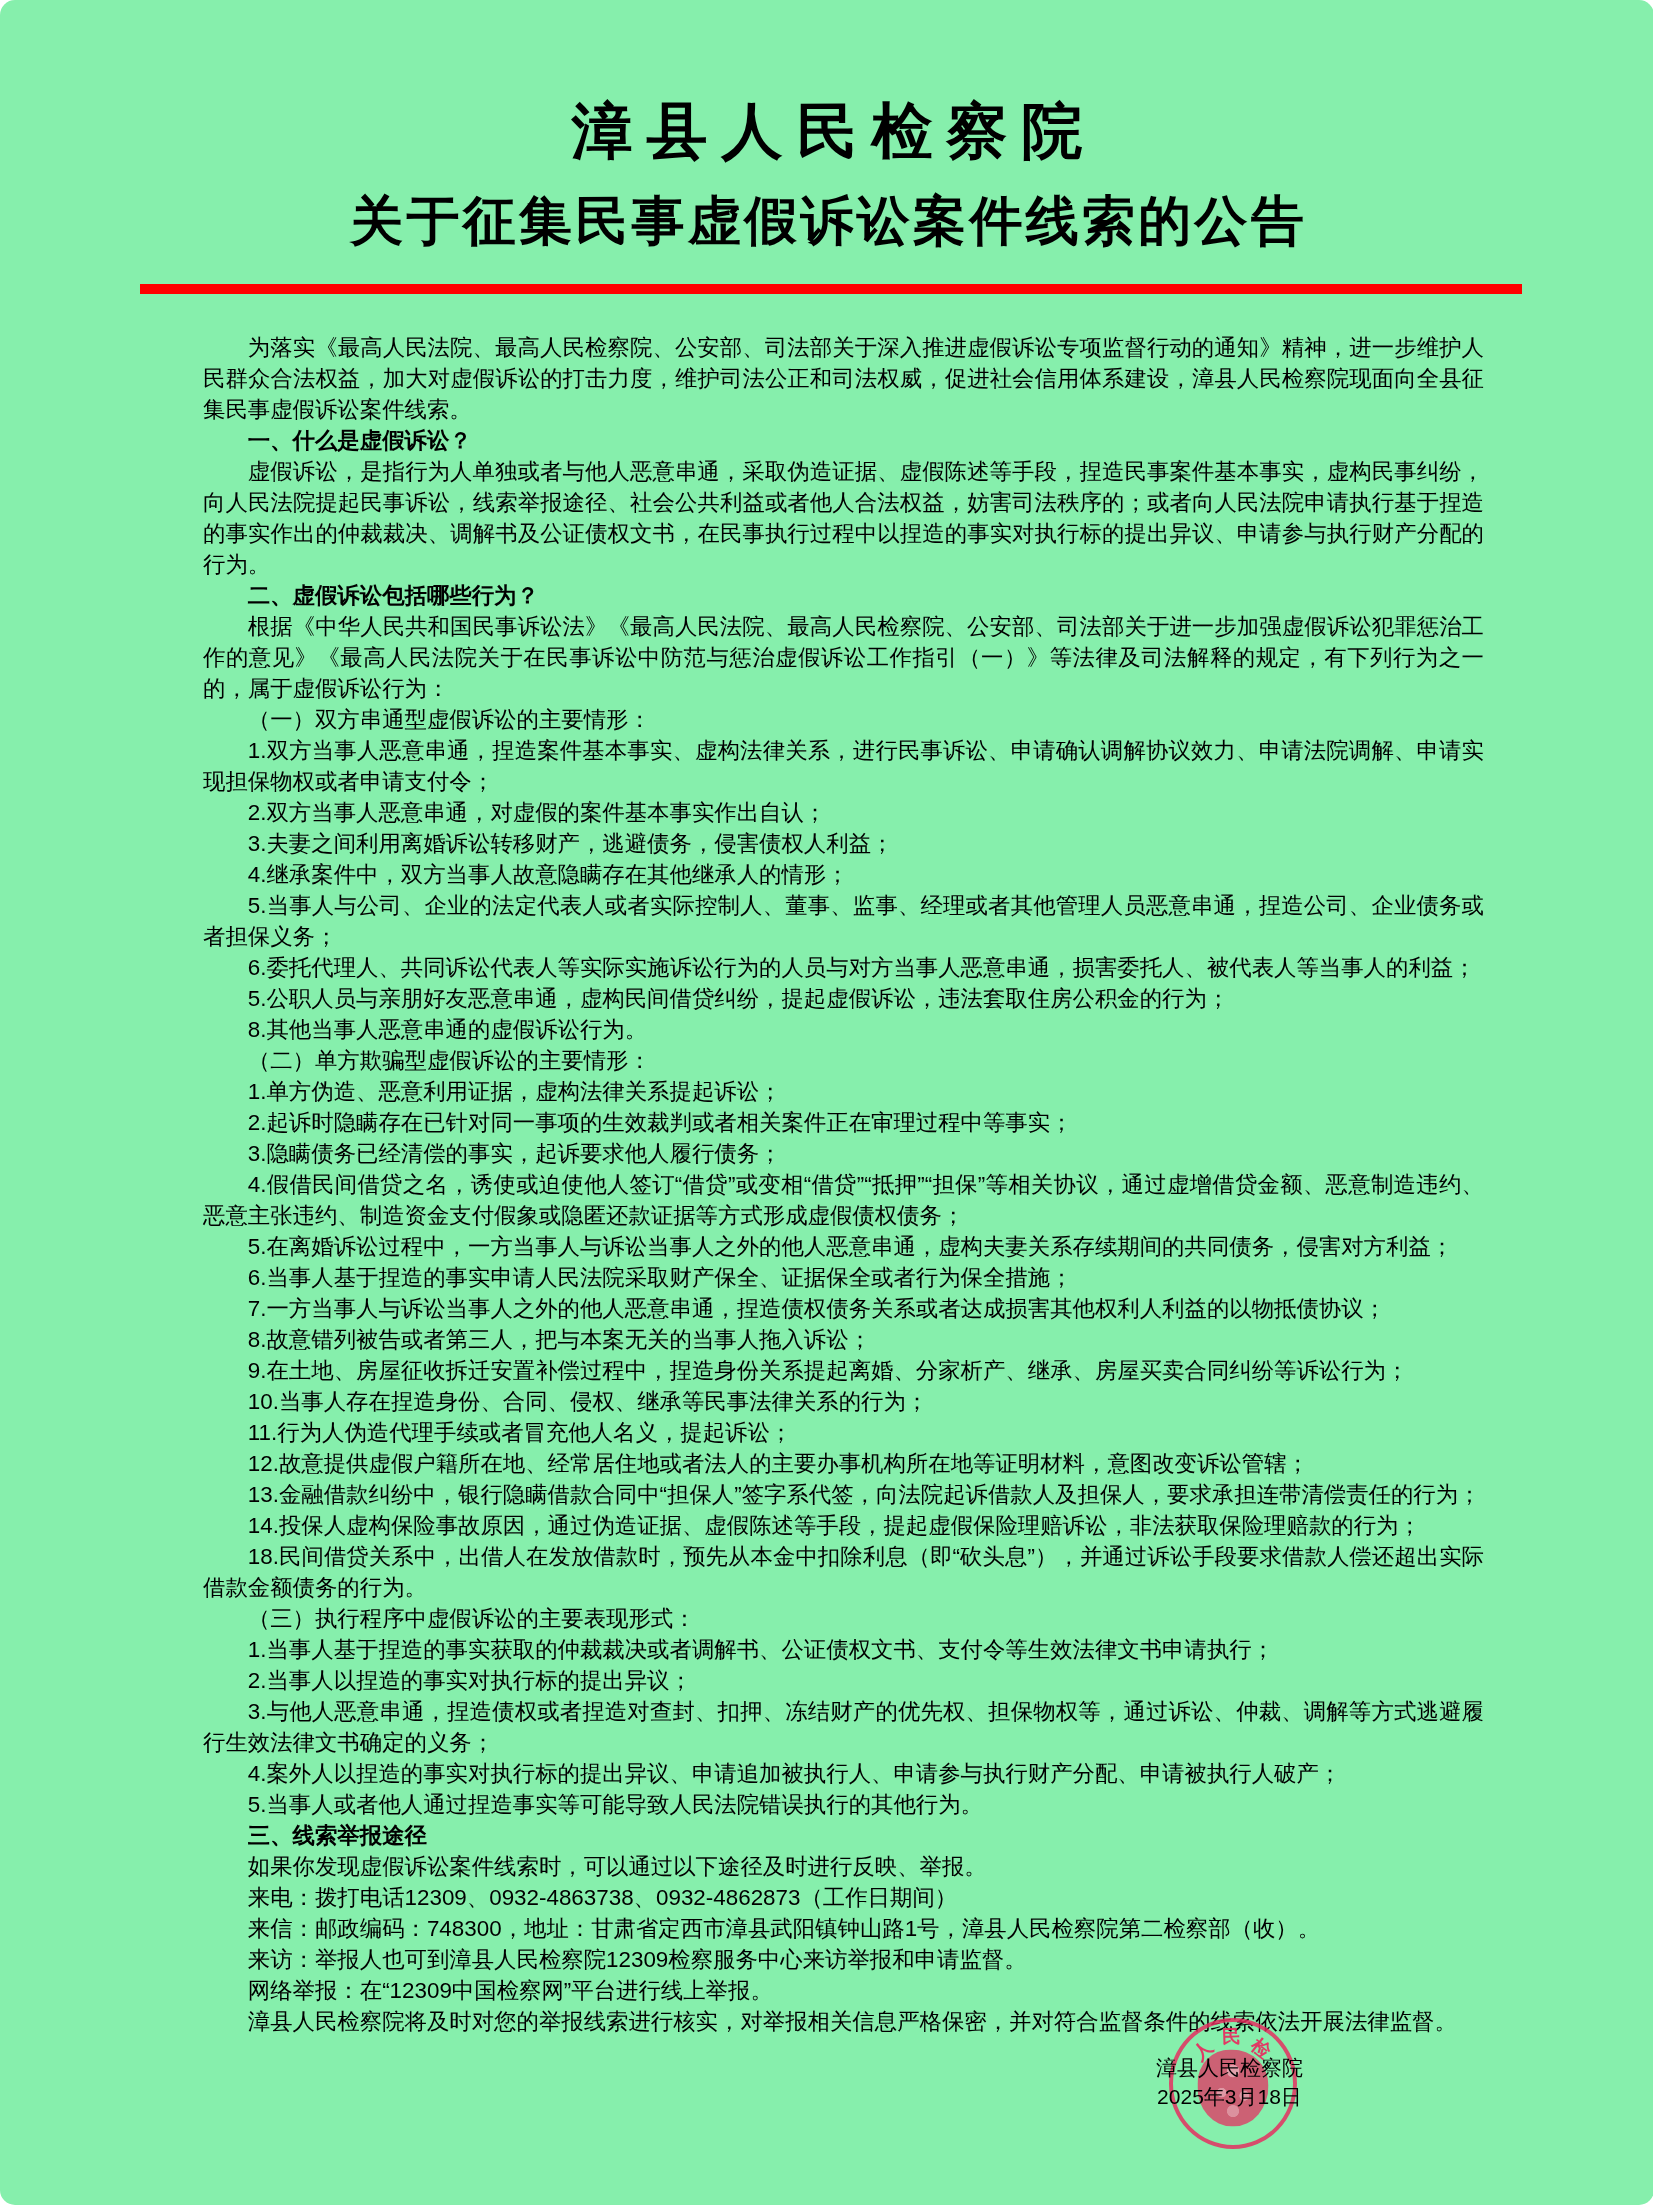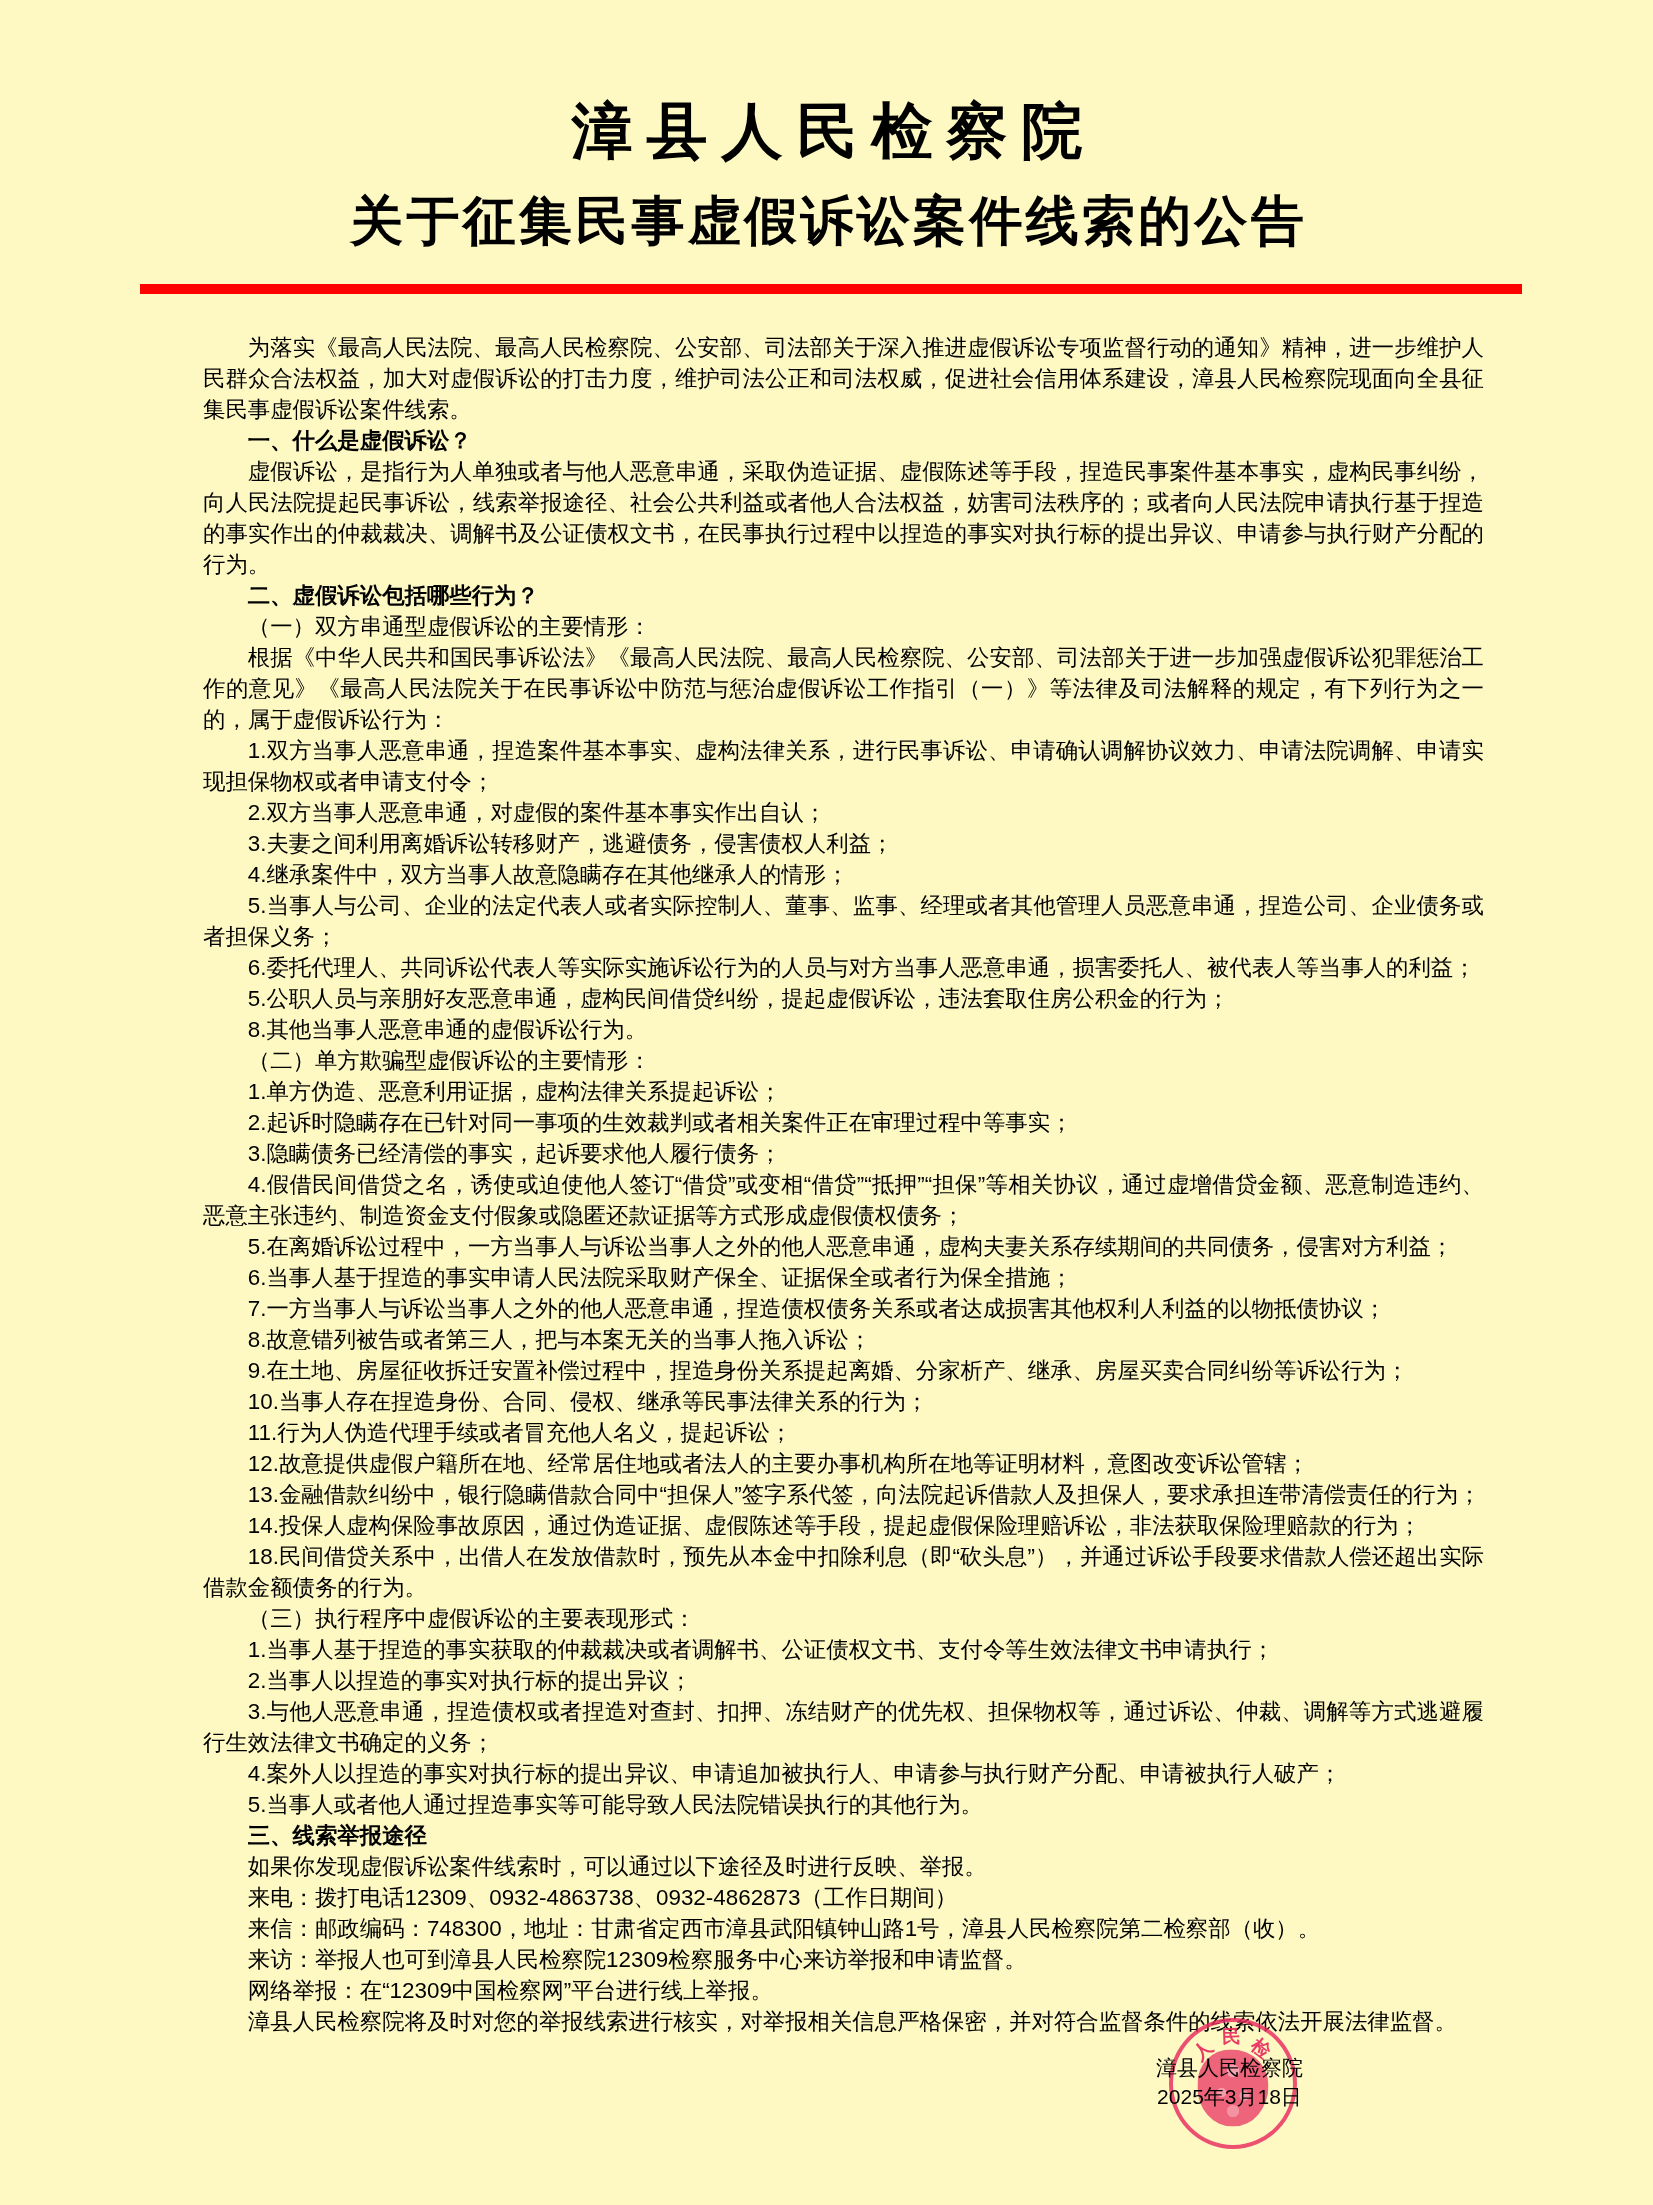--- a/index.html
+++ b/index.html
@@ -95,34 +95,34 @@
     font-weight:700;
     color:rgba(232,42,94,0.92);
   }
   .seal .arc0{transform:translate(-50%,-50%) rotate(-42deg) translateY(-45px);}
   .seal .arc1{transform:translate(-50%,-50%) rotate(-2deg)  translateY(-47px);}
   .seal .arc2{transform:translate(-50%,-50%) rotate(38deg)  translateY(-45px);}
 </style>
 </head>
 <body>
 
-<div class="page" style="background: #fef9c3; color: rgb(0, 0, 0);">
+<div class="page" style="background: #86efac; color: rgb(0, 0, 0); border-radius: 15px;">
 
   <div class="title1">漳县人民检察院</div>
   <div class="title2">关于征集民事虚假诉讼案件线索的公告</div>
 
   <div class="red-rule" style="background: rgb(255, 0, 0);"></div>
 
   <div class="content">
     <p>为落实《最高人民法院、最高人民检察院、公安部、司法部关于深入推进虚假诉讼专项监督行动的通知》精神，进一步维护人民群众合法权益，加大对虚假诉讼的打击力度，维护司法公正和司法权威，促进社会信用体系建设，漳县人民检察院现面向全县征集民事虚假诉讼案件线索。</p>
     <p class="h">一、什么是虚假诉讼？</p>
     <p>虚假诉讼，是指行为人单独或者与他人恶意串通，采取伪造证据、虚假陈述等手段，捏造民事案件基本事实，虚构民事纠纷，向人民法院提起民事诉讼，线索举报途径、社会公共利益或者他人合法权益，妨害司法秩序的；或者向人民法院申请执行基于捏造的事实作出的仲裁裁决、调解书及公证债权文书，在民事执行过程中以捏造的事实对执行标的提出异议、申请参与执行财产分配的行为。</p>
     <p class="h">二、虚假诉讼包括哪些行为？</p>
+    <p>根据《中华人民共和国民事诉讼法》《最高人民法院、最高人民检察院、公安部、司法部关于进一步加强虚假诉讼犯罪惩治工作的意见》《最高人民法院关于在民事诉讼中防范与惩治虚假诉讼工作指引（一）》等法律及司法解释的规定，有下列行为之一的，属于虚假诉讼行为：</p>
     <p>（一）双方串通型虚假诉讼的主要情形：</p>
-    <p>根据《中华人民共和国民事诉讼法》《最高人民法院、最高人民检察院、公安部、司法部关于进一步加强虚假诉讼犯罪惩治工作的意见》《最高人民法院关于在民事诉讼中防范与惩治虚假诉讼工作指引（一）》等法律及司法解释的规定，有下列行为之一的，属于虚假诉讼行为：</p>
     <p>1.双方当事人恶意串通，捏造案件基本事实、虚构法律关系，进行民事诉讼、申请确认调解协议效力、申请法院调解、申请实现担保物权或者申请支付令；</p>
     <p>2.双方当事人恶意串通，对虚假的案件基本事实作出自认；</p>
     <p>3.夫妻之间利用离婚诉讼转移财产，逃避债务，侵害债权人利益；</p>
     <p>4.继承案件中，双方当事人故意隐瞒存在其他继承人的情形；</p>
     <p>5.当事人与公司、企业的法定代表人或者实际控制人、董事、监事、经理或者其他管理人员恶意串通，捏造公司、企业债务或者担保义务；</p>
     <p>6.委托代理人、共同诉讼代表人等实际实施诉讼行为的人员与对方当事人恶意串通，损害委托人、被代表人等当事人的利益；</p>
     <p>5.公职人员与亲朋好友恶意串通，虚构民间借贷纠纷，提起虚假诉讼，违法套取住房公积金的行为；</p>
     <p>8.其他当事人恶意串通的虚假诉讼行为。</p>
     <p>（二）单方欺骗型虚假诉讼的主要情形：</p>
     <p>1.单方伪造、恶意利用证据，虚构法律关系提起诉讼；</p>

